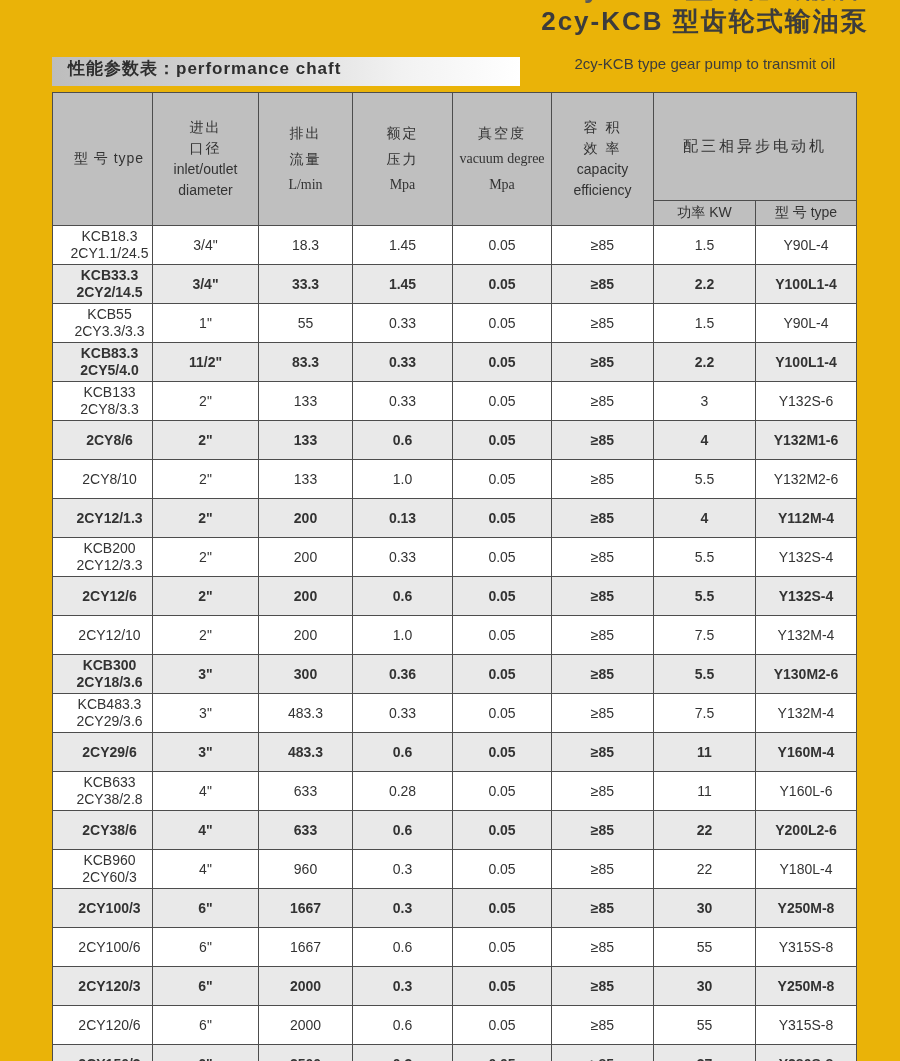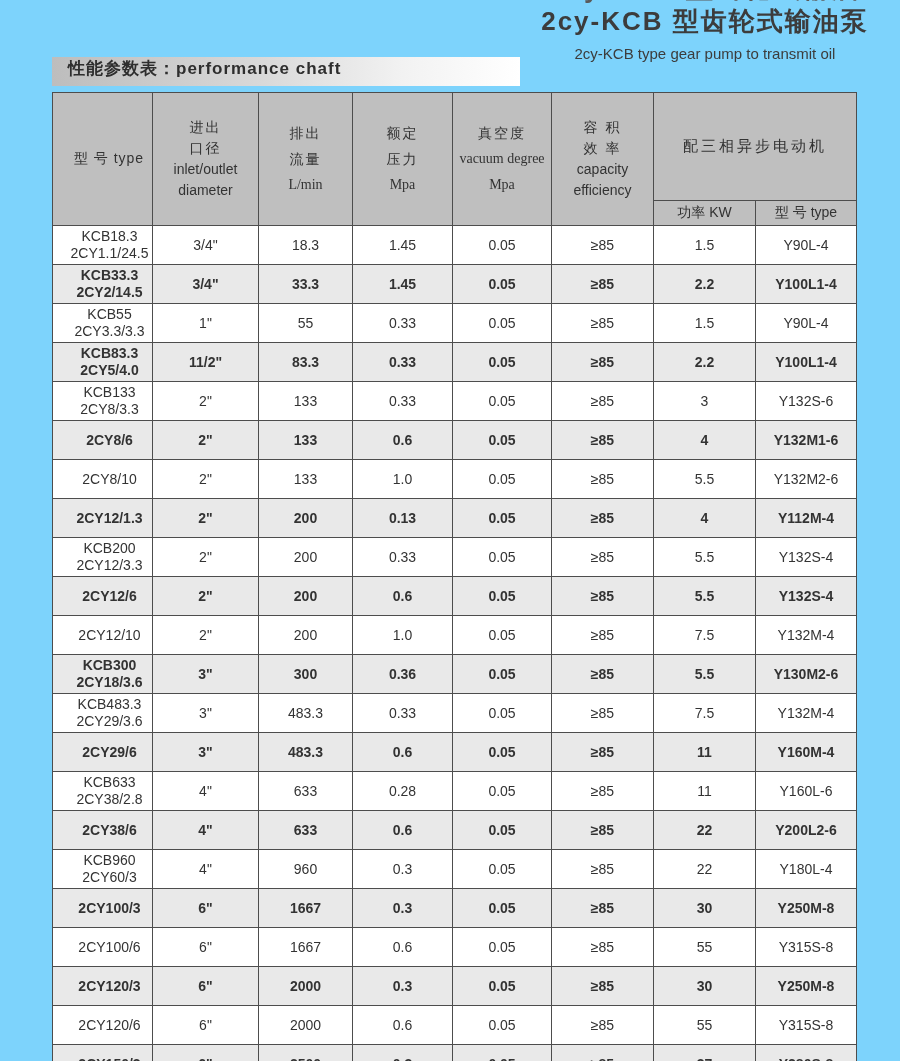--- a/index.html
+++ b/index.html
@@ -1,29 +1,29 @@
 <!DOCTYPE html>
 <html><head>
 <meta charset="utf-8">
 <style>
   * { margin:0; padding:0; box-sizing:border-box; }
   html,body { width:900px; height:1061px; background:#ffffff;
               font-family:"Liberation Sans", sans-serif; color:#333; }
-  .page { position:relative; width:900px; height:1061px; background:#7dd3fc; overflow:hidden; }
+  .page { position:relative; width:900px; height:1061px; background:#eab308; overflow:hidden; }
 
   
   .top-crop { position:absolute; top:0; left:540px; width:330px; height:5px;
               overflow:hidden; }
   .top-crop span { display:block; font-size:27px; font-weight:bold; line-height:32px;
                    margin-top:-28px; text-align:center; color:#5a5a5a; letter-spacing:2px; }
 
   .title-block { position:absolute; top:6px; left:535px; width:340px; text-align:center; }
   .title-block h1 { font-size:26px; font-weight:bold; color:#3c3c3c; letter-spacing:2px;
                     line-height:30px; white-space:nowrap; }
-  .title-block .subtitle { font-size:15px; color:#3c3c3c; line-height:20px; margin-top:8px; }
+  .title-block .subtitle { font-size:15px; color:#3c3c3c; line-height:20px; margin-top:18px; }
 
   .section-bar { position:absolute; top:57px; left:52px; width:468px; height:29px;
                  background:linear-gradient(to right, #bdbdbd 0%, #d9d9d9 45%, #f2f2f2 75%, #ffffff 100%);
                  display:flex; align-items:flex-start; padding-left:16px; }
   .section-bar span { font-size:17px; font-weight:bold; color:#2e2e2e; letter-spacing:1px; }
 
   table.spec { position:absolute; top:92px; left:52px; width:804px;
                border-collapse:collapse; table-layout:fixed; }
   table.spec th, table.spec td { border:1px solid #4d4d4d; font-size:14px;
                color:#333; text-align:center; vertical-align:middle; overflow:hidden; }

